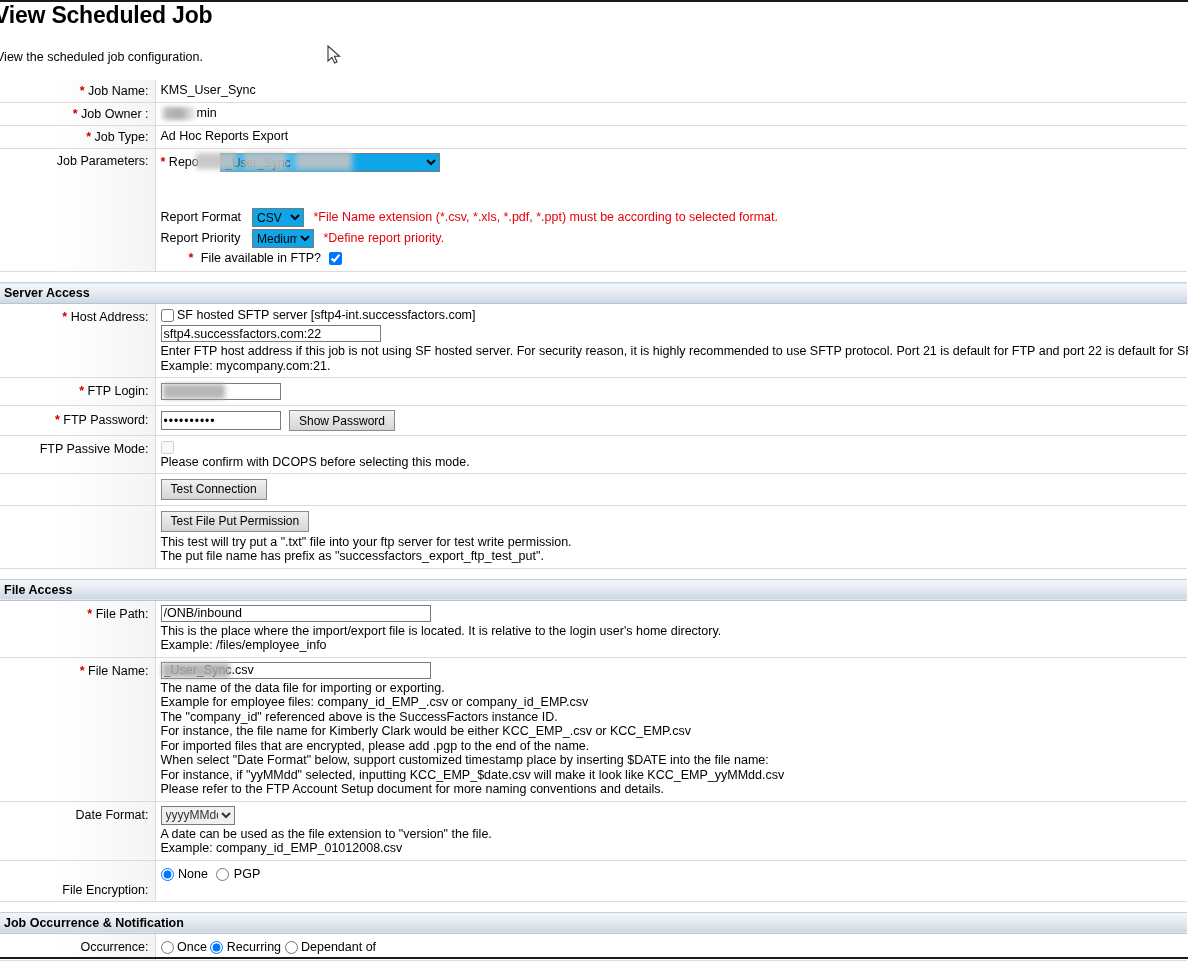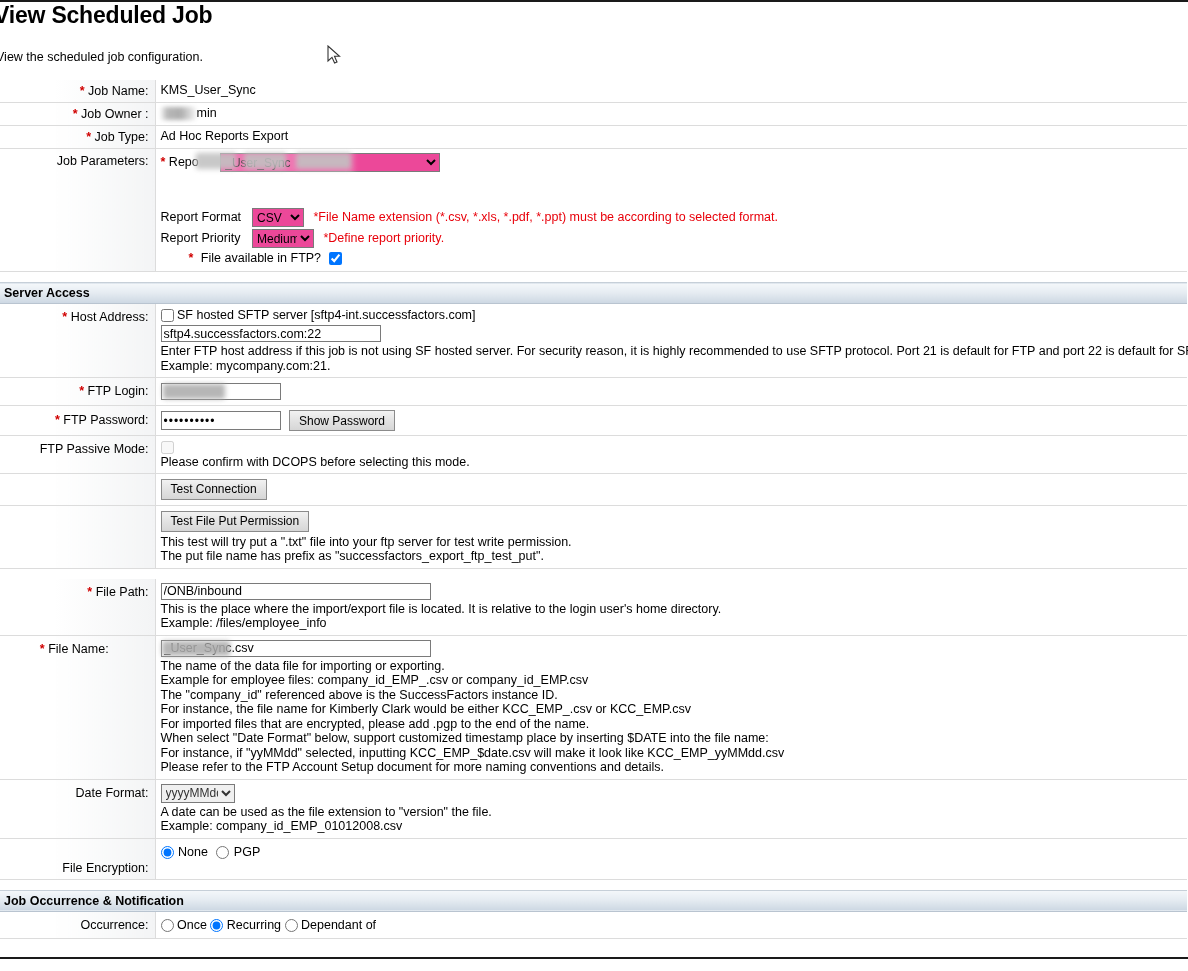--- a/index.html
+++ b/index.html
@@ -116,21 +116,21 @@
     vertical-align: middle;
   }
   input.pw {
     letter-spacing: 1px;
     font-size: 12px;
   }
   select.sel {
     font-family: "Liberation Sans", sans-serif;
     font-size: 12px;
     border: 1px solid #7a7a7a;
-    background: #ec4899;
+    background: #0ea5e9;
     height: 19px;
     box-sizing: border-box;
     vertical-align: middle;
   }
   select.sel-disabled {
     background: #f0f0f0;
     color: #333;
   }
   button.btn {
     font-family: "Liberation Sans", sans-serif;
@@ -366,35 +366,38 @@
           <button class="btn">Test File Put Permission</button>
           <div class="help" style="margin-top:3px;">This test will try put a ".txt" file into your ftp server for test write permission.</div>
           <div class="help">The put file name has prefix as "successfactors_export_ftp_test_put".</div>
         </td>
       </tr>
 
       <tr class="spacer-row">
         <td colspan="2"></td>
       </tr>
 
+      <tr>
+        <td class="section" colspan="2">File Access</td>
+      </tr>
 
       <tr>
         <td class="lbl" style="padding-top:6px;">
           <span class="req">*</span>
           <span>File Path:</span>
         </td>
         <td class="val" style="padding-top:4px;padding-bottom:4px;">
           <input class="txt" type="text" style="width: 270px;" value="/ONB/inbound">
           <div class="help" style="margin-top:2px;">This is the place where the import/export file is located. It is relative to the login user's home directory.</div>
           <div class="help">Example: /files/employee_info</div>
         </td>
       </tr>
 
       <tr>
-        <td class="lbl" style="padding-top:6px;text-align:center;">
+        <td class="lbl" style="padding-top:6px;">
           <span class="req">*</span>
           <span>File Name:</span>
         </td>
         <td class="val" style="padding-top:4px;padding-bottom:4px;position:relative;">
           <input class="txt" type="text" style="width: 270px;" value="_User_Sync.csv">
           <span class="blur-seg" style="left:6px;top:5px;width:68px;height:15px;"></span>
           <div style="margin-top:2px;">
             <div class="help">The name of the data file for importing or exporting.</div>
             <div class="help">Example for employee files: company_id_EMP_.csv or company_id_EMP.csv</div>
             <div class="help">The "company_id" referenced above is the SuccessFactors instance ID.</div>

